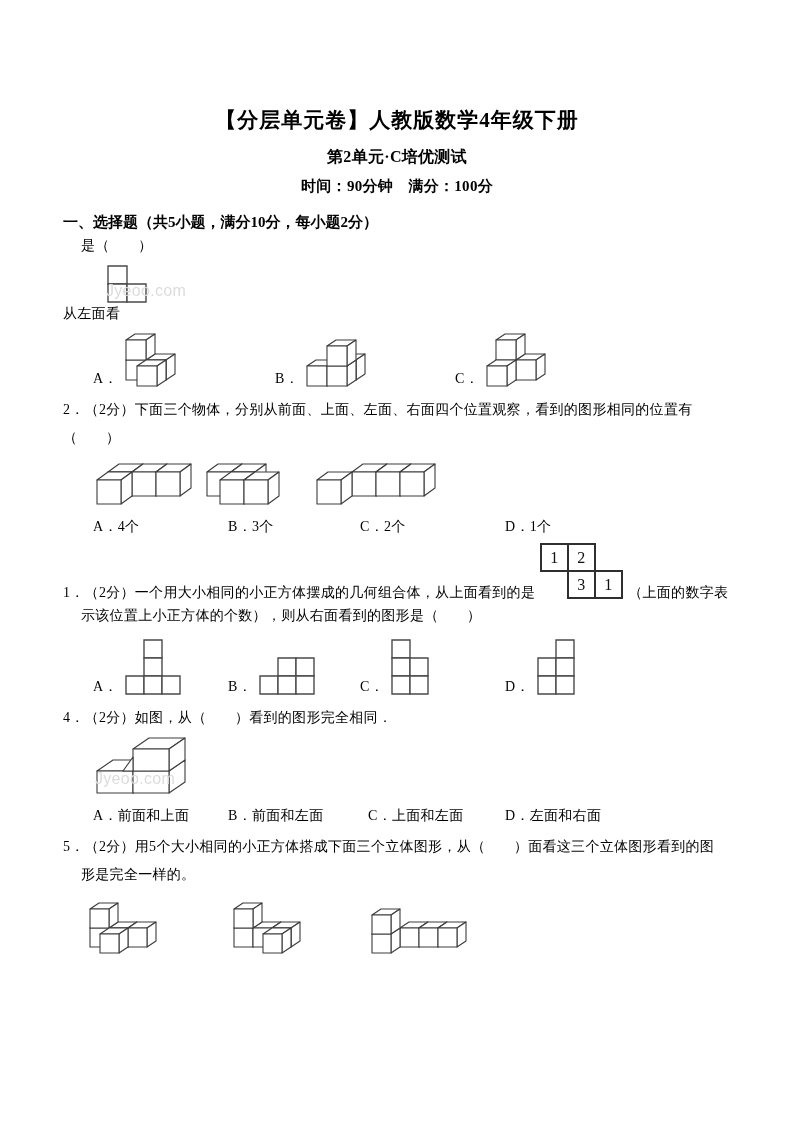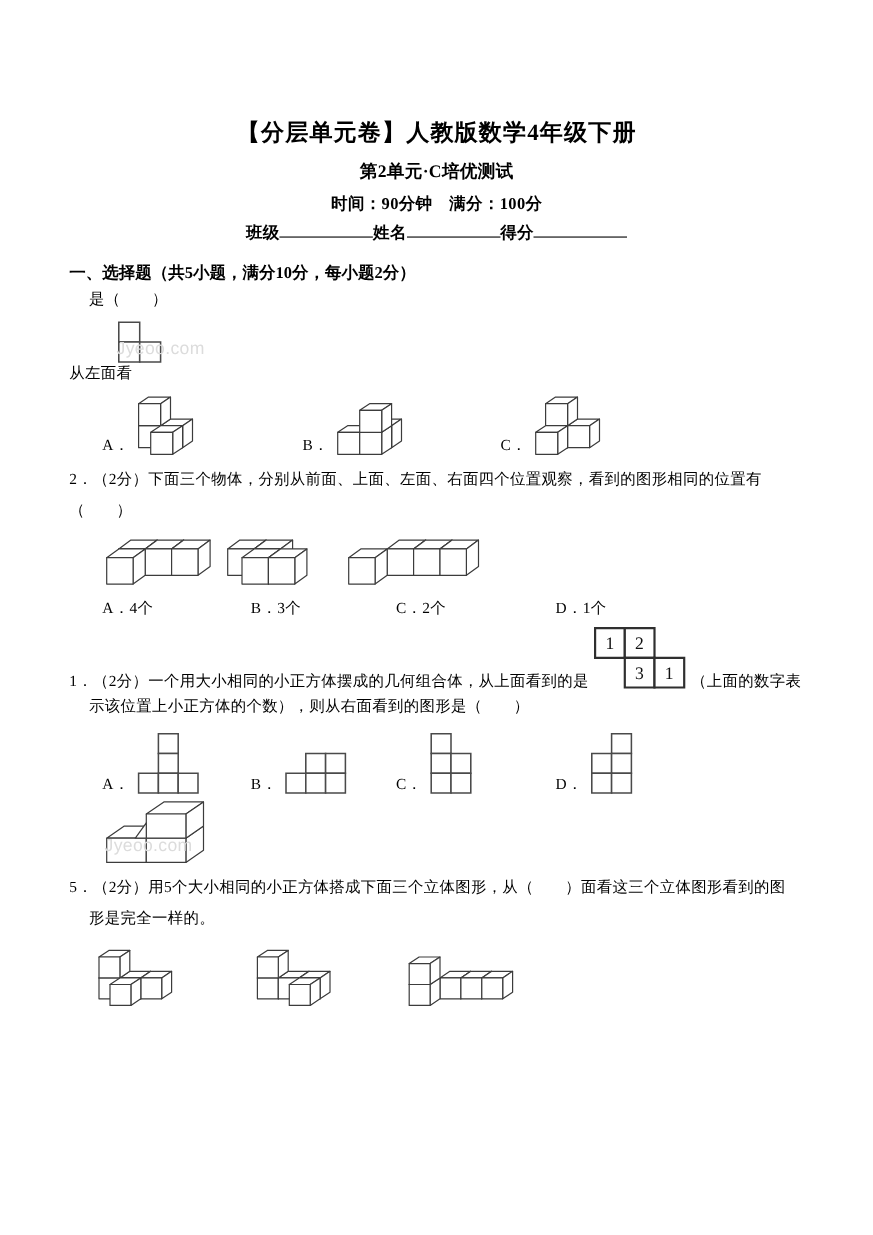--- a/index.html
+++ b/index.html
@@ -37,23 +37,20 @@
 </style>
 </head>
 <body>
 
 <div class="page">
 
   <div class="center title">【分层单元卷】人教版数学4年级下册</div>
   <div class="center subtitle">第2单元·C培优测试</div>
   <div class="center infoline">时间：90分钟　满分：100分</div>
 
-  <div class="center nameline">
-    <span>班级</span><span class="blank"></span><span>姓名</span><span class="blank"></span><span>得分</span><span class="blank"></span>
-  </div>
 
   <div class="section-h">一、选择题（共5小题，满分10分，每小题2分）</div>
 
   <div>
     <div class="qline indent">是（　　）</div>
     <div class="figwrap">
       <span><svg viewBox="-2 -2 42 40" width="42" height="40">
             <g>
               <polygon points="0,0 19,0 19,18 0,18" class="gf"></polygon>
               <polygon points="0,18 19,18 19,36 0,36" class="gf"></polygon>
@@ -278,36 +275,51 @@
                 <polygon points="0,36 18,36 18,54 0,54" class="gf"></polygon>
                 <polygon points="18,36 36,36 36,54 18,54" class="gf"></polygon>
               </g>
             </svg>
           </span>
       </div>
     </div>
   </div>
 
   <div>
+    <div class="qtext">4．（2分）如图，从（　　）看到的图形完全相同．</div>
     <div class="figwrap" style="margin-left:32px;">
       <span><svg viewBox="-2 -57 92 59" width="92" height="59">
             <g>
               <polygon points="0,-22 16,-33 52,-33 36,-22" class="cf"></polygon>
               <polygon points="36,-22 52,-33 52,-11 36,0" class="cf"></polygon>
               <polygon points="0,-22 36,-22 36,0 0,0" class="cf"></polygon>
               <polygon points="36,-22 52,-33 88,-33 72,-22" class="cf"></polygon>
               <polygon points="72,-22 88,-33 88,-11 72,0" class="cf"></polygon>
               <polygon points="36,-22 72,-22 72,0 36,0" class="cf"></polygon>
               <polygon points="36,-44 52,-55 88,-55 72,-44" class="cf"></polygon>
               <polygon points="72,-44 88,-55 88,-33 72,-22" class="cf"></polygon>
               <polygon points="36,-44 72,-44 72,-22 36,-22" class="cf"></polygon>
               <polygon points="26,-22 36,-22 36,-36" class="cf"></polygon>
             </g>
           </svg></span>
       <span class="wm" style="left:0;top:34px;">Jyeoo.com</span>
+    </div>
+    <div class="optrow h24">
+      <div class="opt" style="left:30px;">
+          <span class="olabel">A．前面和上面</span>
+        </div>
+      <div class="opt" style="left:165px;">
+          <span class="olabel">B．前面和左面</span>
+        </div>
+      <div class="opt" style="left:305px;">
+          <span class="olabel">C．上面和左面</span>
+        </div>
+      <div class="opt" style="left:442px;">
+          <span class="olabel">D．左面和右面</span>
+        </div>
     </div>
   </div>
 
   <div>
     <div class="qtext">5．（2分）用5个大小相同的小正方体搭成下面三个立体图形，从（　　）面看这三个立体图形看到的图</div>
     <div class="qline indent">形是完全一样的。</div>
     <div class="figrow h62">
       <span class="fitem" style="left:25px;">
           <svg viewBox="7 -52 70 54" width="70" height="54">
             <g>

